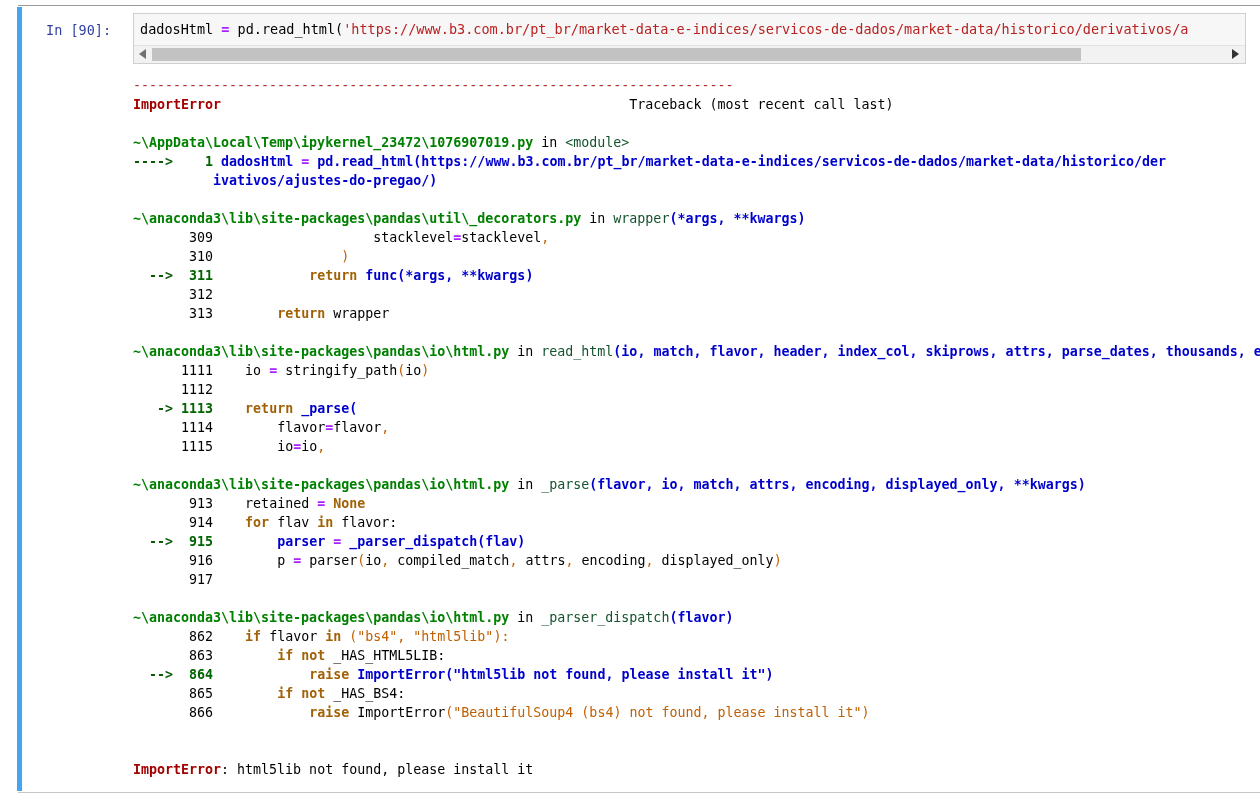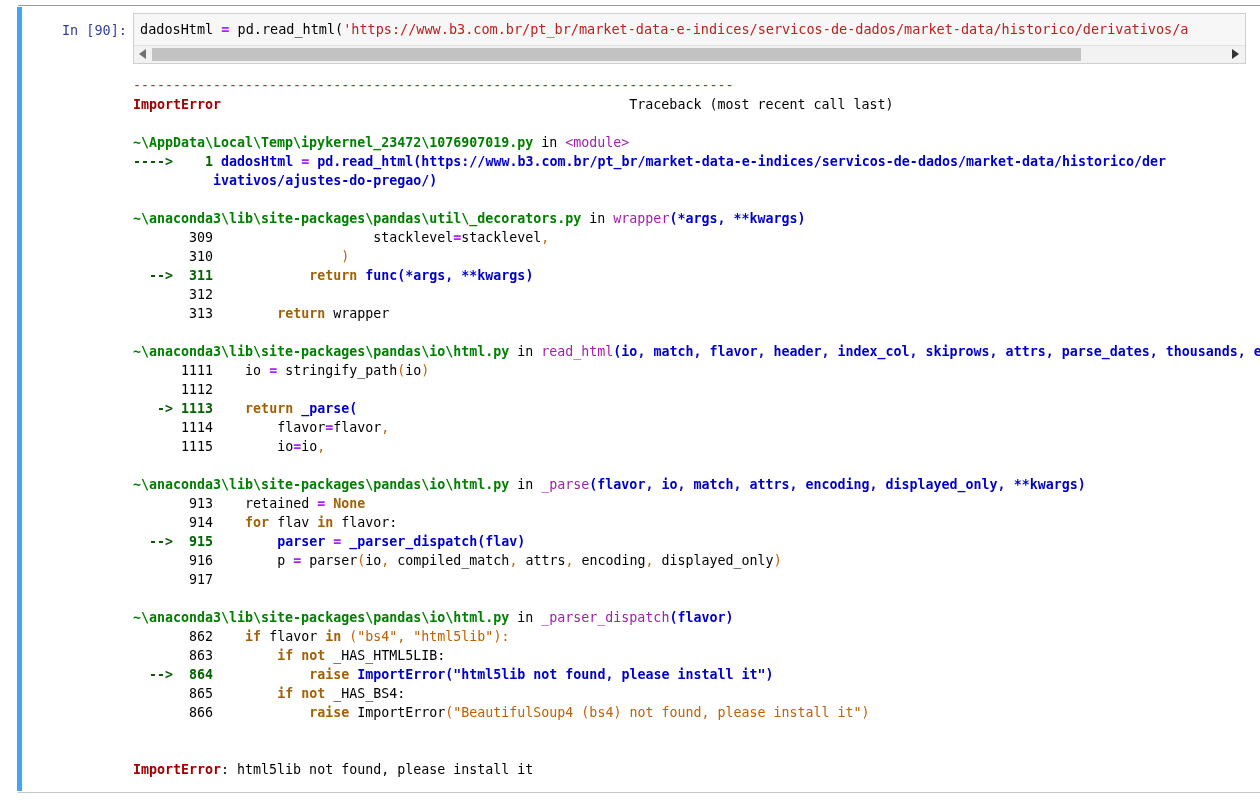--- a/index.html
+++ b/index.html
@@ -42,23 +42,22 @@
   .cell-marker {
     position: absolute;
     left: 17px; top: 7px;
     width: 5px; height: 784px;
     background: #42a5f5;
   }
 
   
   .prompt {
     position: absolute;
-    left: 39px; top: 21px;
+    left: 46px; top: 21px;
     width: 88px;
-    text-align: right;
     color: #303F9F;
     font-family: "DejaVu Sans Mono", "Liberation Mono", monospace;
     font-size: 13.5px;
     line-height: 19px;
     white-space: pre;
   }
 
   
   .input-cell {
     position: absolute;
@@ -120,21 +119,21 @@
 
   
   .c-red-b     { color: #A40000; font-weight: bold; }
   .c-plain     { color: #000000; }
   .c-green-b   { color: #008000; font-weight: bold; margin-top: 23px; }   
   .c-green-num { color: #000000; }                      
   .c-green-numb{ color: #006400; font-weight: bold; }   
   .c-arrow     { color: #0a5a0a; font-weight: bold; }   
   .c-dash      { color: #B03030; }                      
   .c-blue-b    { color: #0000CD; font-weight: bold; }
-  .c-teal      { color: #a21caf; }                      
+  .c-teal      { color: #14532d; }                      
   .c-kw        { color: #a16207; font-weight: bold; }   
   .c-op        { color: #AA22FF; font-weight: bold; }   
   .c-str       { color: #C06000; }                      
   .c-strq      { color: #BA2121; }                      
   .c-fn        { color: #C06000; }
 </style>
 </head>
 <body>
 
 <div id="notebook-page">

